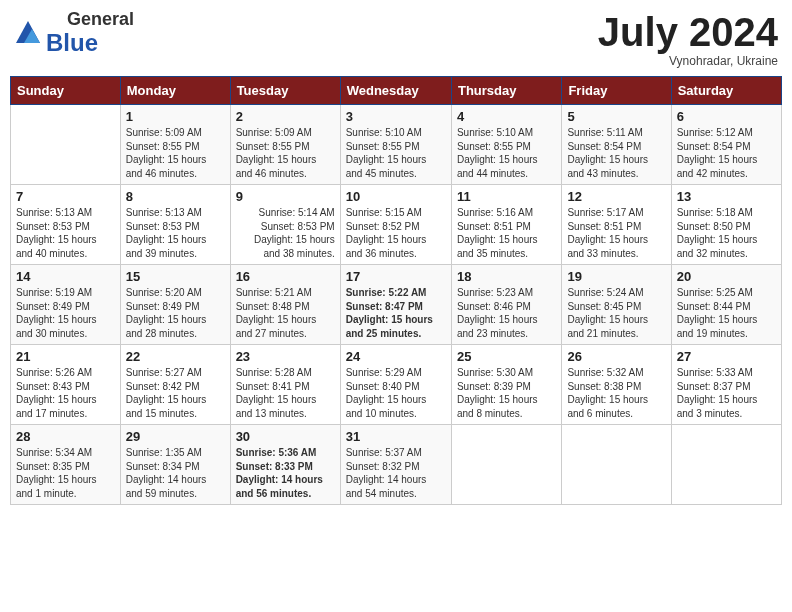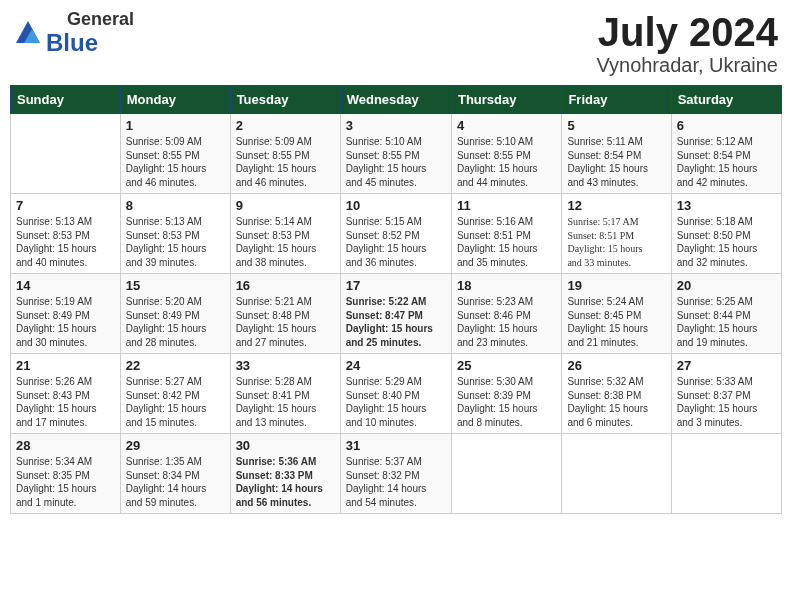--- a/index.html
+++ b/index.html
@@ -45,30 +45,30 @@
     .title-block {
       text-align: right;
     }
     .month-year {
       font-size: 40px;
       font-weight: bold;
       color: #222;
       line-height: 1.1;
     }
     .location {
-      font-size: 20px;
+      font-size: 12px;
       color: #444;
     }
     table {
       width: 100%;
       border-collapse: collapse;
       font-size: 11px;
     }
     thead tr th {
-      background-color: #14532d;
+      background-color: #7f1d1d;
       color: #fff;
       text-align: left;
       padding: 6px 6px;
       font-size: 13px;
       font-weight: bold;
       border: 1px solid #1a4488;
     }
     tbody tr td {
       border: 1px solid #ccc;
       vertical-align: top;
@@ -186,42 +186,42 @@
         </td>
         <td>
           <span class="day-num">8</span>
           <div class="day-info" style="white-space: pre-line;">Sunrise: 5:13 AM
 Sunset: 8:53 PM
 Daylight: 15 hours
 and 39 minutes.</div>
         </td>
         <td>
           <span class="day-num">9</span>
-          <div class="day-info" style="white-space: pre-line;">Sunrise: 5:14 AM
+          <div class="day-info" style="white-space: pre-line; text-align: right;">Sunrise: 5:14 AM
 Sunset: 8:53 PM
 Daylight: 15 hours
 and 38 minutes.</div>
         </td>
         <td>
           <span class="day-num">10</span>
           <div class="day-info" style="white-space: pre-line;">Sunrise: 5:15 AM
 Sunset: 8:52 PM
 Daylight: 15 hours
 and 36 minutes.</div>
         </td>
         <td>
           <span class="day-num">11</span>
           <div class="day-info" style="white-space: pre-line;">Sunrise: 5:16 AM
 Sunset: 8:51 PM
 Daylight: 15 hours
 and 35 minutes.</div>
         </td>
         <td>
           <span class="day-num">12</span>
-          <div class="day-info" style="white-space: pre-line; font-family: Liberation Serif, serif;">Sunrise: 5:17 AM
+          <div class="day-info" style="white-space: pre-line;">Sunrise: 5:17 AM
 Sunset: 8:51 PM
 Daylight: 15 hours
 and 33 minutes.</div>
         </td>
         <td>
           <span class="day-num">13</span>
           <div class="day-info" style="white-space: pre-line;">Sunrise: 5:18 AM
 Sunset: 8:50 PM
 Daylight: 15 hours
 and 32 minutes.</div>
@@ -287,21 +287,21 @@
 and 17 minutes.</div>
         </td>
         <td>
           <span class="day-num">22</span>
           <div class="day-info" style="white-space: pre-line;">Sunrise: 5:27 AM
 Sunset: 8:42 PM
 Daylight: 15 hours
 and 15 minutes.</div>
         </td>
         <td>
-          <span class="day-num">33</span>
+          <span class="day-num">23</span>
           <div class="day-info" style="white-space: pre-line;">Sunrise: 5:28 AM
 Sunset: 8:41 PM
 Daylight: 15 hours
 and 13 minutes.</div>
         </td>
         <td>
           <span class="day-num">24</span>
           <div class="day-info" style="white-space: pre-line;">Sunrise: 5:29 AM
 Sunset: 8:40 PM
 Daylight: 15 hours

